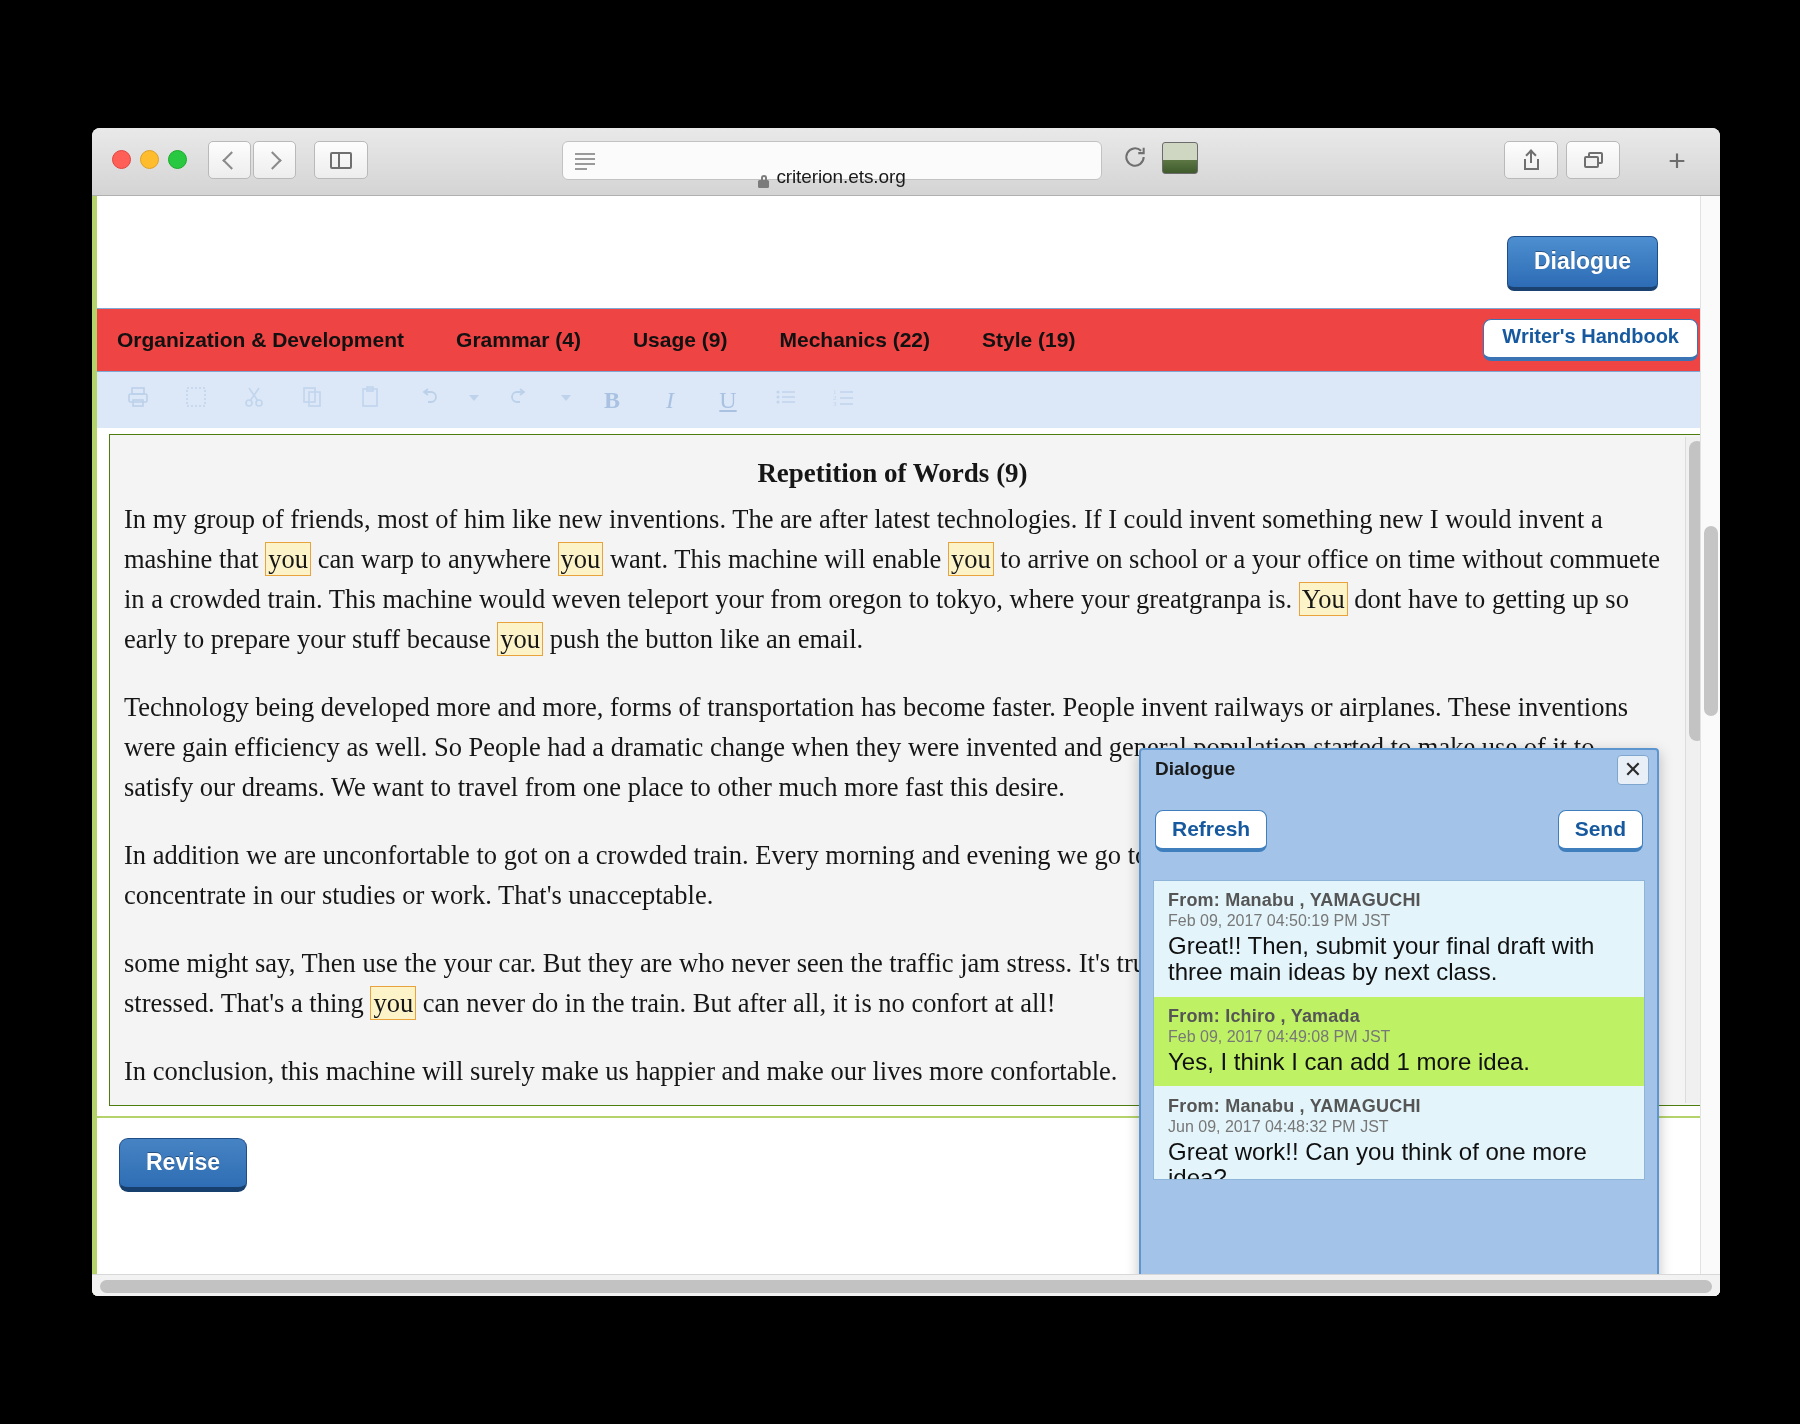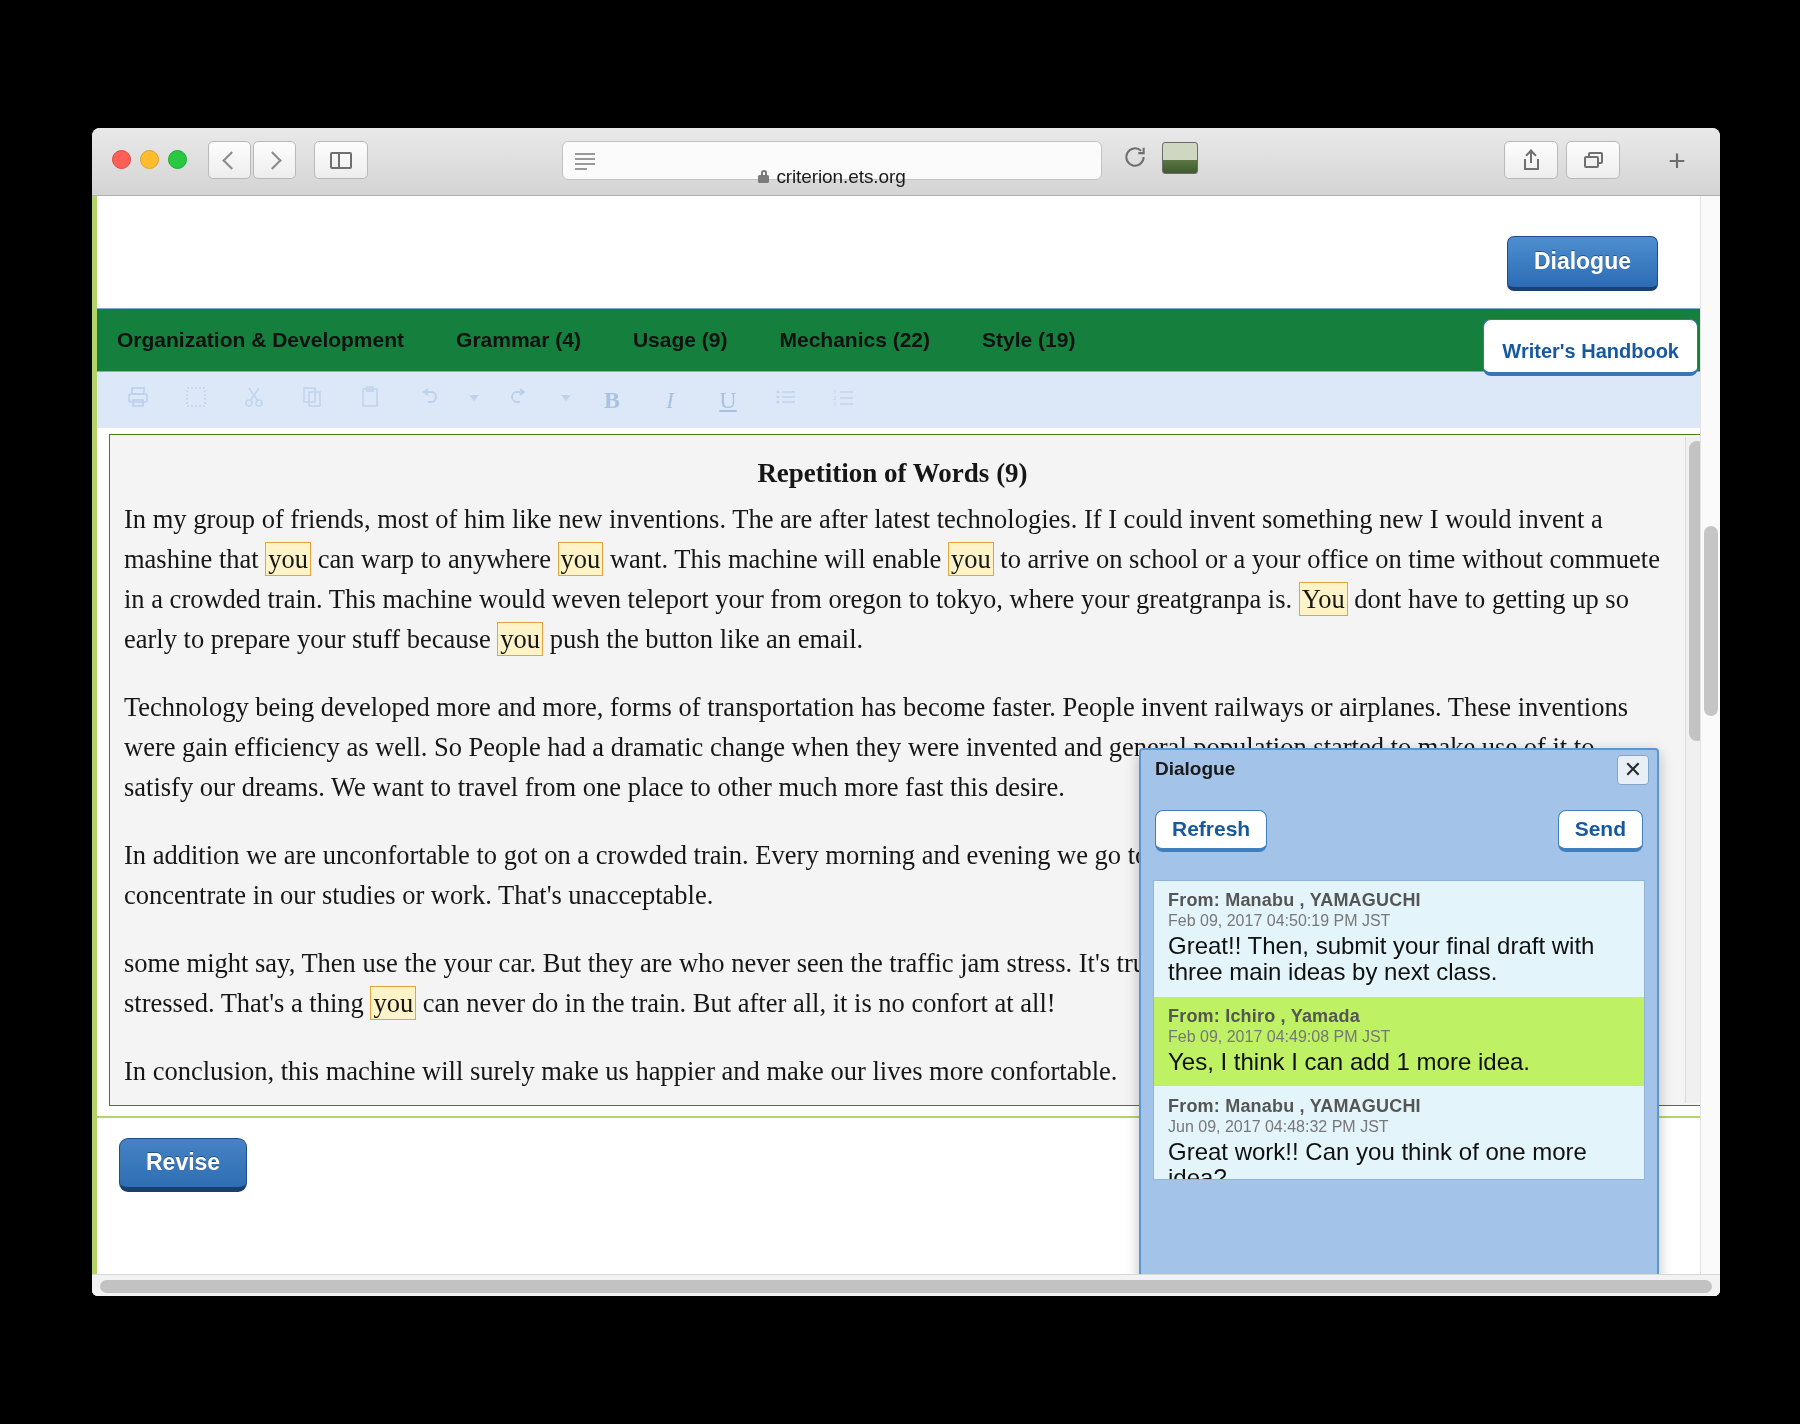--- a/index.html
+++ b/index.html
@@ -70,21 +70,21 @@
     position: absolute; left: 12px; top: 11px;
     width: 20px; height: 16px;
   }
   #reader-icon i {
     display: block; height: 2px; background: #9a9a9a; margin-bottom: 3px;
   }
   #reader-icon i:nth-child(1) { width: 20px; }
   #reader-icon i:nth-child(2) { width: 20px; }
   #reader-icon i:nth-child(3) { width: 20px; }
   #reader-icon i:nth-child(4) { width: 12px; }
-  .url-text-wrap { display: flex; align-items: center; gap: 7px; margin-top: 32px; }
+  .url-text-wrap { display: flex; align-items: flex-end; gap: 7px; margin-top: 32px; }
   #lock-icon { width: 11px; height: 13px; position: relative; }
   #lock-icon .body { position:absolute; bottom:0; left:0; width:11px; height:8px; background:#7c7c7c; border-radius:1.5px; }
   #lock-icon .shackle { position:absolute; top:0; left:2.5px; width:6px; height:6px; border:2px solid #7c7c7c; border-bottom:none; border-radius:3px 3px 0 0; }
   #url-text { font-size: 19px; color: #1a1a1a; letter-spacing: -0.1px; }
 
   #reload-btn { position: absolute; left: 1030px; top: 16px; width: 26px; height: 26px; }
   #reload-btn svg { width: 26px; height: 26px; }
 
   #page-thumb {
     position: absolute; left: 1070px; top: 14px;
@@ -129,40 +129,40 @@
     color: #ffffff;
     font-size: 23px; font-weight: bold;
     padding: 11px 26px 12px 26px;
     text-shadow: 0 -1px 0 rgba(0,0,0,0.35);
   }
 
   
   #category-bar {
     position: relative;
     height: 64px;
-    background: #15803d;
+    background: #ef4444;
     border-top: 1px solid #7fa8d4;
     border-bottom: 1px solid #7fa8d4;
     display: flex; align-items: center;
     padding-left: 20px;
   }
   .cat-tab {
     font-size: 21px; font-weight: bold; color: #111111;
     margin-right: 52px;
     white-space: nowrap;
   }
   #writers-handbook-button {
     position: absolute; right: 22px; top: 10px;
     background: #ffffff;
     border: 1px solid #3a74b5;
     border-bottom: 4px solid #3a74b5;
     border-radius: 8px;
     color: #16599e;
     font-size: 20px; font-weight: bold;
-    padding: 20px 18px 9px 18px;
+    padding: 5px 18px 9px 18px;
   }
 
   
   #editor-toolbar {
     height: 56px;
     background: #dce8f7;
     display: flex; align-items: center;
     padding-left: 12px;
     opacity: 1;
   }

